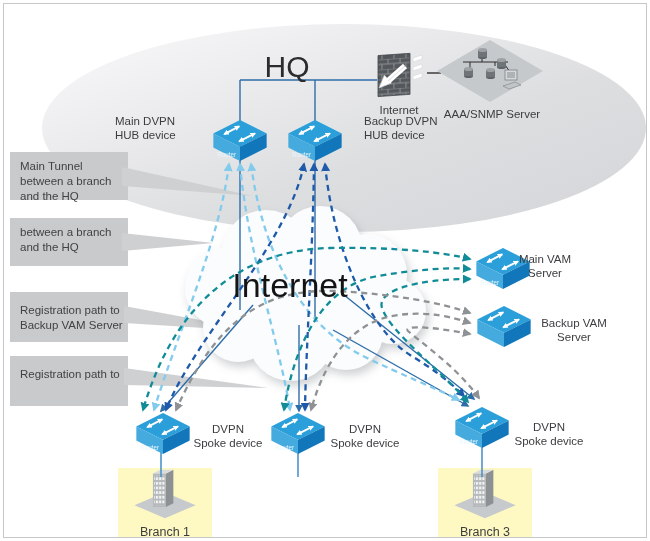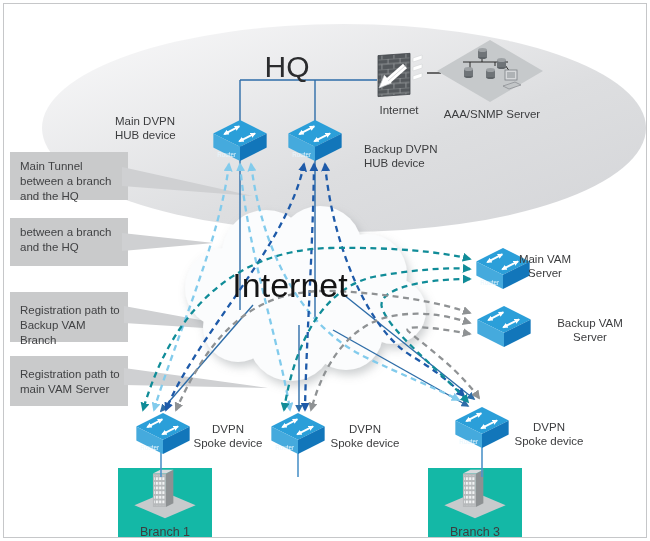--- a/index.html
+++ b/index.html
@@ -3,21 +3,21 @@
 <meta charset="utf-8">
 <style>
   html,body{margin:0;padding:0;background:#fff;}
   .canvas{position:relative;width:650px;height:541px;background:#ffffff;
           font-family:"Liberation Sans",sans-serif;overflow:hidden;}
   .frame{position:absolute;inset:3px;border:1px solid #c6c7c9;pointer-events:none;z-index:40;}
   .hq-ellipse{position:absolute;left:42px;top:24px;width:604px;height:208px;border-radius:50%;
           background:linear-gradient(160deg,#f8f8f9 5%,#dddee0 60%,#d4d5d8 100%);z-index:1;}
   .callout{position:absolute;left:10px;width:118px;background:#c9cacb;color:#414244;
           font-size:11.5px;line-height:15px;padding:7px 4px 4px 10px;box-sizing:border-box;z-index:3;}
-  .branch-box{position:absolute;top:468px;width:94px;height:70px;background:#14b8a6;z-index:2;text-align:center;}
+  .branch-box{position:absolute;top:468px;width:94px;height:70px;background:#fef9c3;z-index:2;text-align:center;}
   .branch-lbl{font-size:12.5px;color:#3c3d3f;margin-top:1px;}
   .wires{position:absolute;left:0;top:0;z-index:5;pointer-events:none;}
   .overlay-text{position:absolute;color:#2b2c2e;z-index:8;text-align:center;}
   .hq-text{left:257px;top:50px;width:60px;font-size:30px;}
   .internet-text{left:205px;top:266px;width:170px;font-size:34px;color:#141414;}
   .device{position:absolute;z-index:10;}
   .lbl{position:absolute;color:#3c3d3f;font-size:11.5px;line-height:14px;z-index:12;}
   .lbl.center{text-align:center;}
   .lbl.right{text-align:left;}
   svg text.rtxt{font-family:"Liberation Sans",sans-serif;font-size:8px;fill:#e8f6fd;}
@@ -34,34 +34,33 @@
     <div>Main Tunnel</div>
     <div>between a branch</div>
     <div>and the HQ</div>
   </div>
   <div class="callout" style="top:218px;height:48px">
     <div>between a branch</div>
     <div>and the HQ</div>
   </div>
   <div class="callout" style="top:292px;height:50px;padding-top:11px">
     <div>Registration path to</div>
-    <div>Backup VAM Branch</div>
+    <div>Backup VAM Server</div>
   </div>
   <div class="callout" style="top:356px;height:50px;padding-top:11px">
     <div>Registration path to</div>
-    <div>main VAM Server</div>
   </div>
 
   <div class="branch-box" style="left:118px">
     <svg width="94" height="52" viewBox="0 0 94 56">
         <use href="#building"></use>
       </svg>
     <div class="branch-lbl">Branch 1</div>
   </div>
-  <div class="branch-box" style="left:428px">
+  <div class="branch-box" style="left:438px">
     <svg width="94" height="52" viewBox="0 0 94 56">
         <use href="#building"></use>
       </svg>
     <div class="branch-lbl">Branch 3</div>
   </div>
 
   <svg width="0" height="0" style="position:absolute" aria-hidden="true">
     <defs>
       <marker id="m-w" viewBox="0 0 10 10" refX="8" refY="5" markerWidth="7" markerHeight="7" markerUnits="userSpaceOnUse" orient="auto-start-reverse">
         <path d="M0,0L10,5L0,10z" fill="#ffffff"></path>
@@ -273,31 +272,31 @@
     <svg width="54" height="41" viewBox="0 0 68 52">
         <use href="#router3d"></use>
         <text class="rtxt" x="17" y="47" text-anchor="middle">Router</text>
       </svg>
   </div>
 
   <div class="lbl right" style="left:115px;top:114px;width:92px">
     <div>Main DVPN</div>
     <div>HUB device</div>
   </div>
-  <div class="lbl" style="left:364px;top:142px;width:100px">
+  <div class="lbl" style="left:364px;top:114px;width:100px">
     <div>Backup DVPN</div>
     <div>HUB device</div>
   </div>
   <div class="lbl center" style="left:368px;top:103px;width:62px">Internet</div>
   <div class="lbl center" style="left:437px;top:107px;width:110px">AAA/SNMP Server</div>
   <div class="lbl center" style="left:506px;top:252px;width:78px">
     <div>Main VAM</div>
     <div>Server</div>
   </div>
-  <div class="lbl center" style="left:548px;top:316px;width:84px">
+  <div class="lbl center" style="left:532px;top:316px;width:84px">
     <div>Backup VAM</div>
     <div>Server</div>
   </div>
   <div class="lbl center" style="left:190px;top:422px;width:76px">
     <div>DVPN</div>
     <div>Spoke device</div>
   </div>
   <div class="lbl center" style="left:327px;top:422px;width:76px">
     <div>DVPN</div>
     <div>Spoke device</div>

